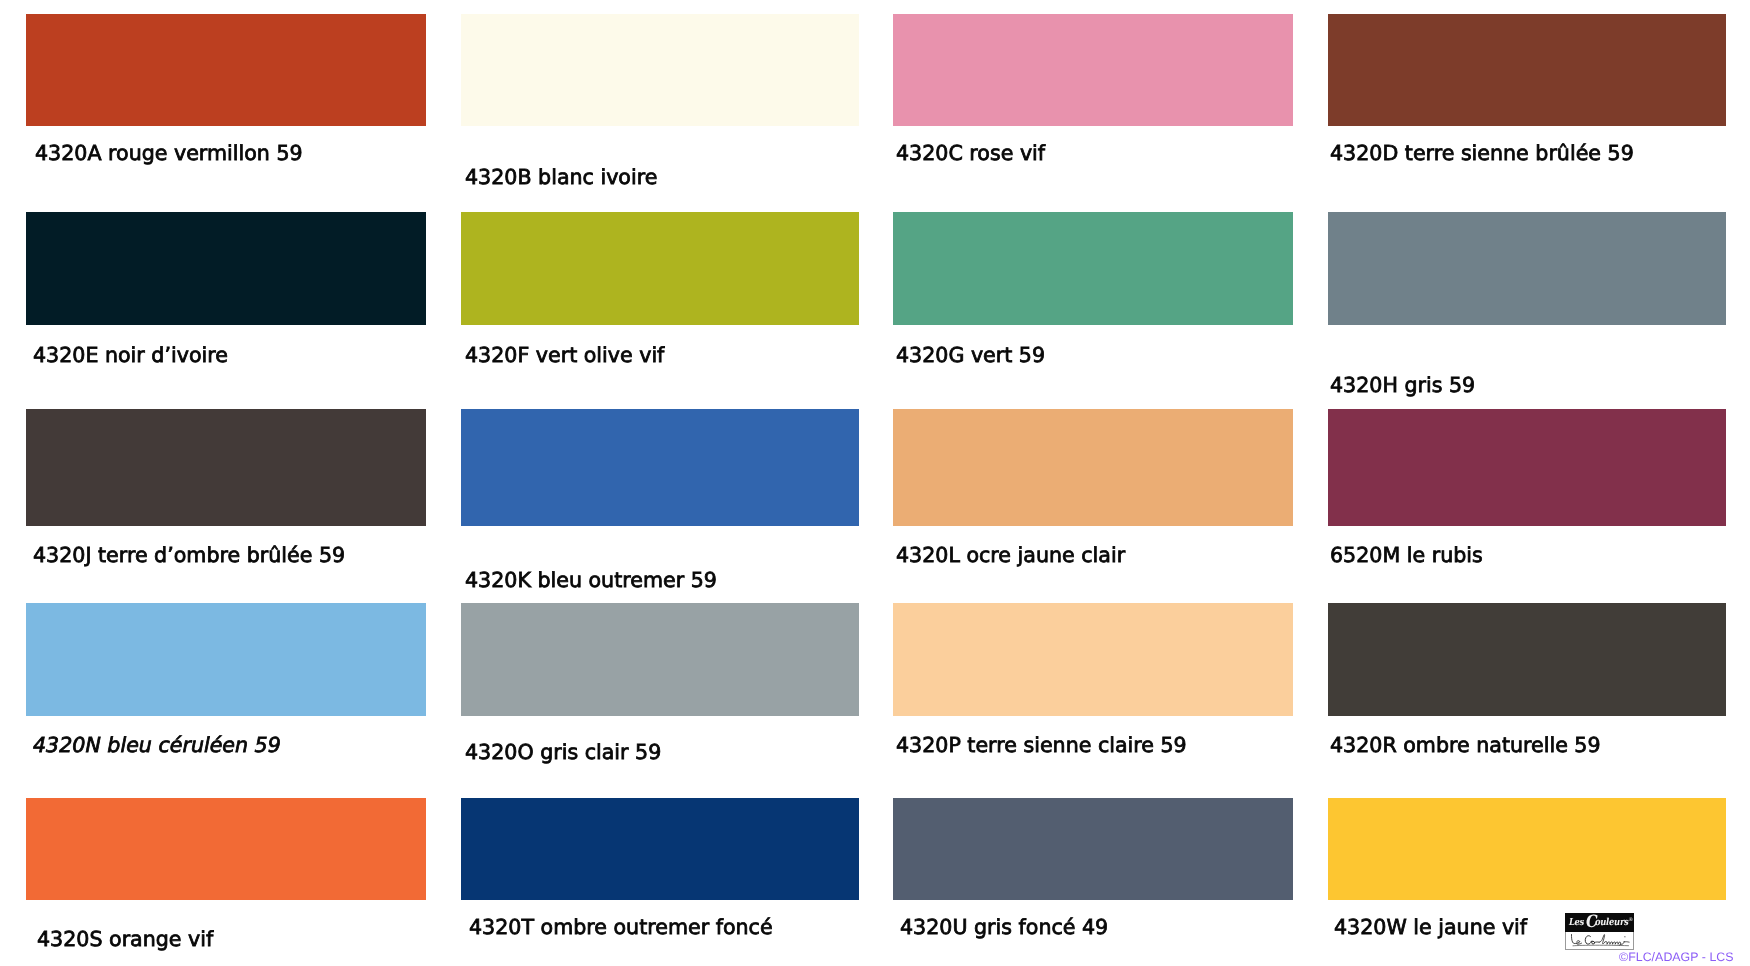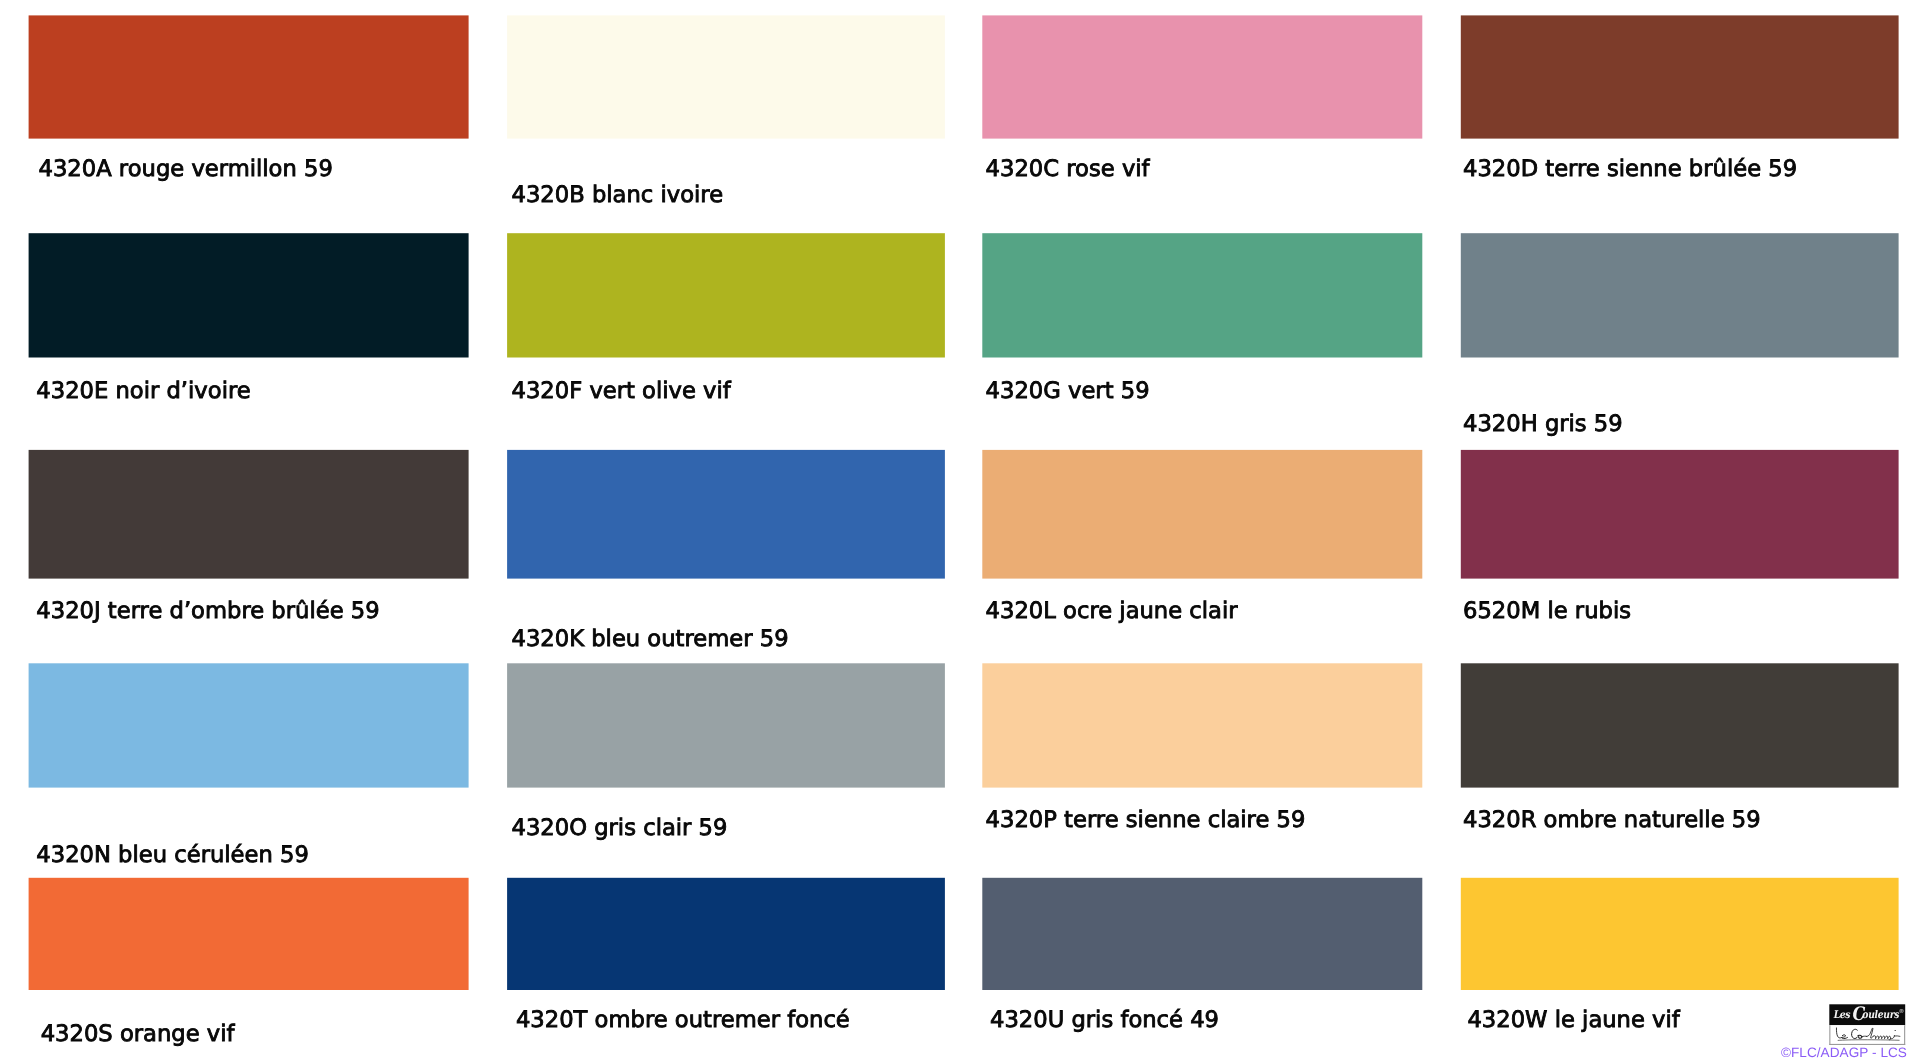--- a/index.html
+++ b/index.html
@@ -1,21 +1,21 @@
 <!DOCTYPE html>
 <html><head>
 <meta charset="utf-8">
 <title>Les Couleurs Le Corbusier colour chart</title>
 <style>
   html,body{margin:0;padding:0;}
   body{width:1750px;height:966px;background:#ffffff;-webkit-font-smoothing:antialiased;text-rendering:geometricPrecision;font-family:"DejaVu Sans",sans-serif;overflow:hidden;position:relative;}
   #grid{position:absolute;left:0;top:0;width:1750px;height:966px;}
   .sw{position:absolute;}
   .lbl{position:absolute;font-size:20.6px;line-height:20.6px;color:#0a0a0a;white-space:nowrap;-webkit-text-stroke:0.78px #030303;}
-  #logo{position:absolute;left:1663px;top:913px;width:69px;height:36.5px;box-sizing:border-box;}
+  #logo{position:absolute;left:1565px;top:913px;width:69px;height:36.5px;box-sizing:border-box;}
   #logo-band{position:absolute;left:0;top:0;width:69px;height:19px;background:#0b0b0b;overflow:hidden;}
   #logo-brand{position:absolute;left:4px;top:0;width:60px;height:19px;color:#f2f2f2;font-family:"DejaVu Serif",serif;font-style:italic;white-space:nowrap;}
   .lc-les{position:absolute;left:0px;top:5.2px;font-size:9.6px;line-height:9.6px;letter-spacing:-0.4px;transform:scaleX(0.88);transform-origin:left top;font-weight:700;}
   .lc-c{position:absolute;left:16.8px;top:0.6px;font-size:17px;line-height:17px;transform:scaleX(0.86);transform-origin:left top;font-weight:700;}
   .lc-rest{position:absolute;left:26.2px;top:5.2px;font-size:9.7px;line-height:9.7px;letter-spacing:-0.3px;transform:scaleX(0.862);transform-origin:left top;font-weight:700;}
   #logo-reg{position:absolute;left:63.2px;top:5.2px;font-family:"DejaVu Sans",sans-serif;font-size:5.0px;line-height:5.0px;color:#e6e6e6;}
   #logo-sig-box{position:absolute;left:0;top:19px;width:69px;height:17.5px;background:#fff;border:1px solid #9a9a9a;border-top:none;box-sizing:border-box;overflow:hidden;}
   #sig-svg{position:absolute;left:0.5px;top:0px;width:66px;height:16px;}
   #watermark{position:absolute;left:1619px;top:950.5px;font-family:"Liberation Sans",sans-serif;font-size:12.35px;line-height:12.35px;color:#8b5cf6;white-space:nowrap;letter-spacing:0.05px;}
 </style>
@@ -66,21 +66,21 @@
     <div class="cell">
       <div class="sw" style="left: 893px; top: 409px; width: 400px; height: 117px; background: rgb(235, 173, 116);"></div>
       <div class="lbl" style="left: 896px; top: 545px;">4320L ocre jaune clair</div>
     </div>
     <div class="cell">
       <div class="sw" style="left: 1328px; top: 409px; width: 398px; height: 117px; background: rgb(130, 48, 75);"></div>
       <div class="lbl" style="left: 1330px; top: 545px;">6520M le rubis</div>
     </div>
     <div class="cell">
       <div class="sw" style="left: 26px; top: 603px; width: 400px; height: 113px; background: rgb(124, 185, 226);"></div>
-      <div class="lbl" style="left: 33px; top: 767px;">4320N bleu céruléen 59</div>
+      <div class="lbl" style="left: 33px; top: 735px; font-style: italic;">4320N bleu céruléen 59</div>
     </div>
     <div class="cell">
       <div class="sw" style="left: 461px; top: 603px; width: 398px; height: 113px; background: rgb(152, 162, 165);"></div>
       <div class="lbl" style="left: 465px; top: 742px;">4320O gris clair 59</div>
     </div>
     <div class="cell">
       <div class="sw" style="left: 893px; top: 603px; width: 400px; height: 113px; background: rgb(251, 207, 156);"></div>
       <div class="lbl" style="left: 896px; top: 735px;">4320P terre sienne claire 59</div>
     </div>
     <div class="cell">

